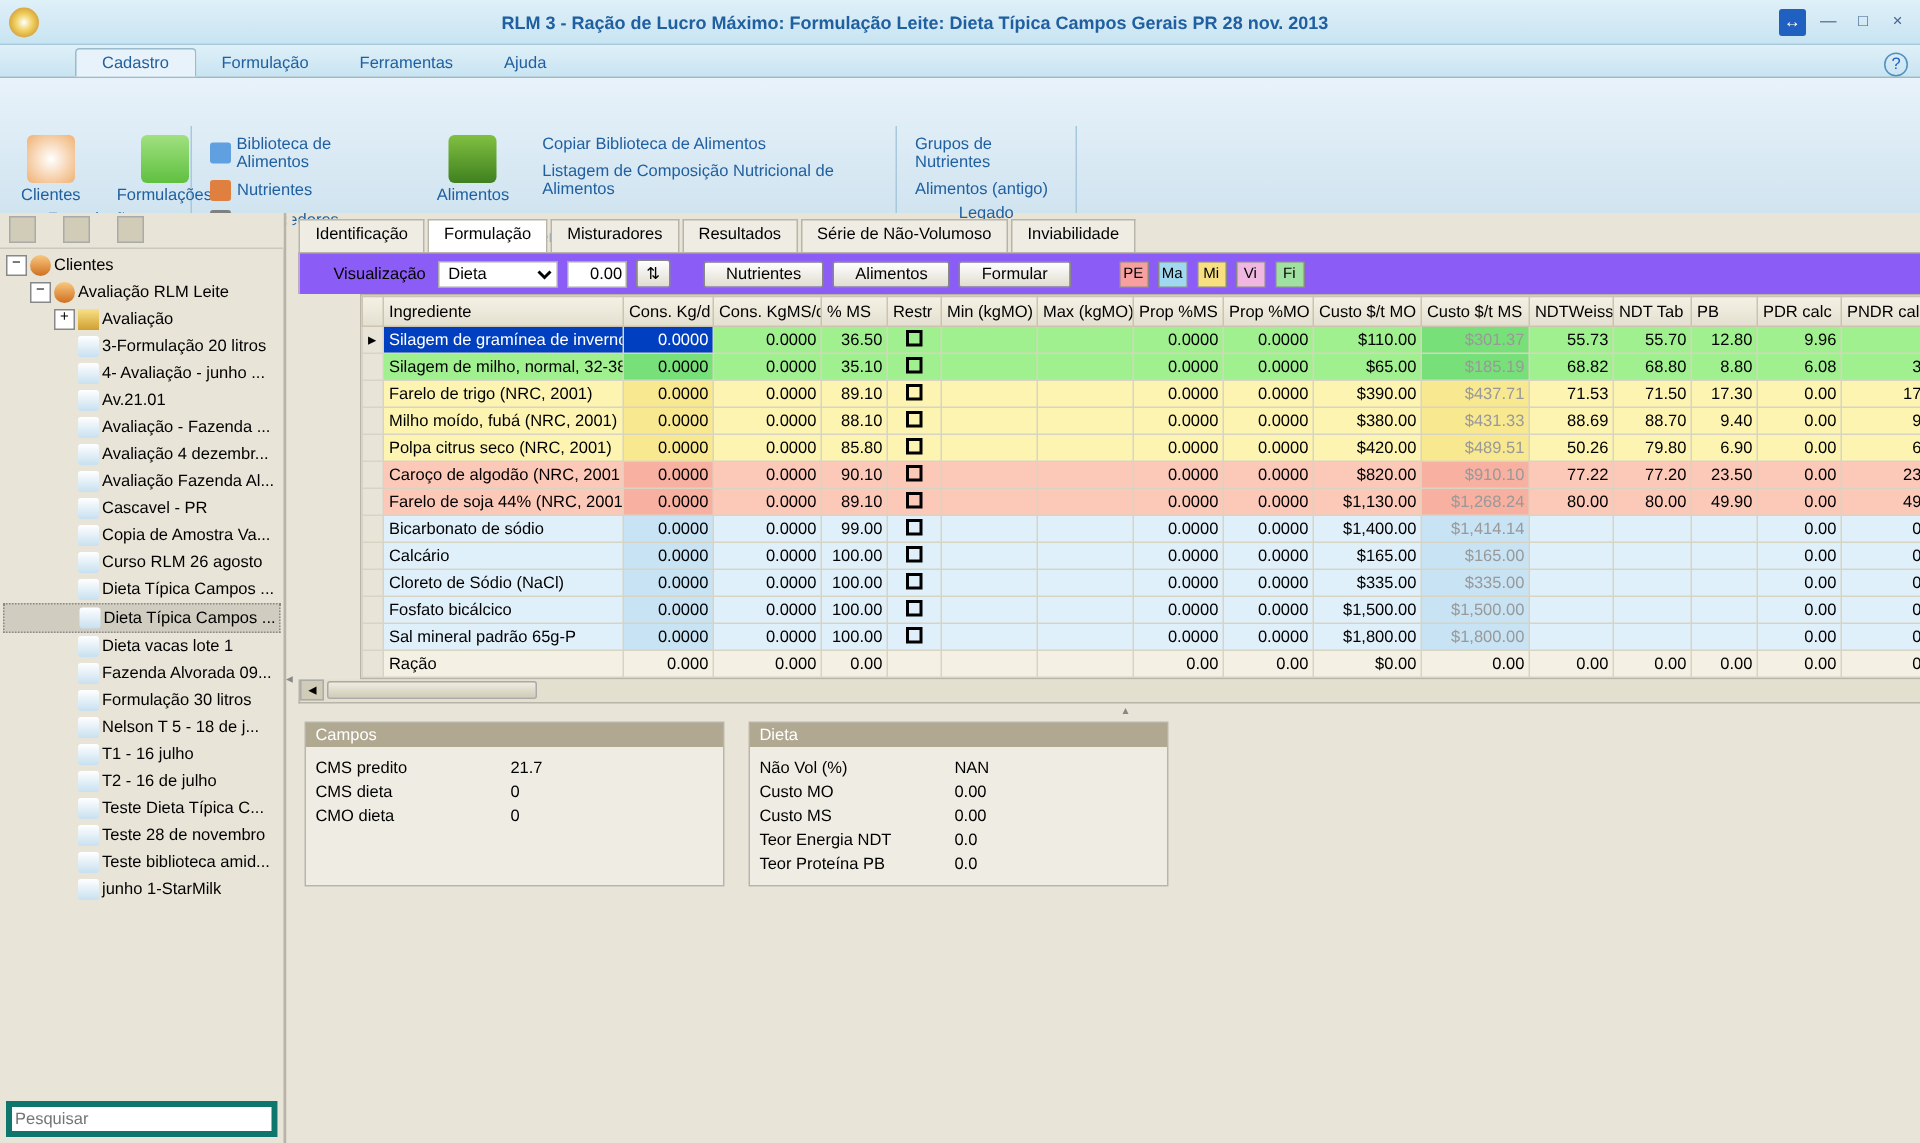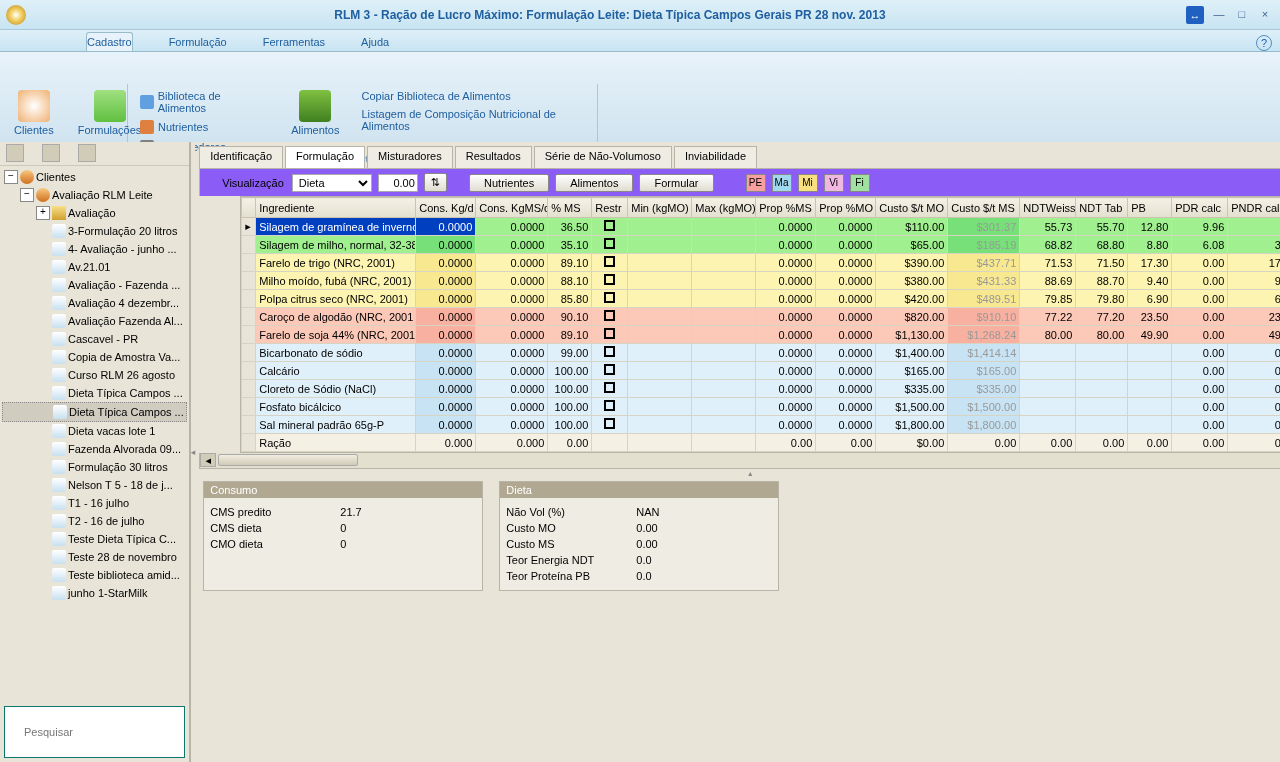--- a/index.html
+++ b/index.html
@@ -7,21 +7,21 @@
 
 
 .titlebar { background: linear-gradient(#dff0f8, #c8e4f2); height: 30px; display: flex; align-items: center; padding: 0 6px; border-bottom: 1px solid #a8c8dc; }
 .titlebar .app-icon { width: 20px; height: 20px; border-radius: 50%; background: radial-gradient(#fff, #f0d060 40%, #c08020); margin-right: 8px; }
 .titlebar .title { flex: 1; text-align: center; color: #2060a0; font-weight: bold; font-size: 12px; }
 .titlebar .win-btns span { display: inline-block; width: 18px; height: 14px; margin-left: 2px; text-align: center; color: #406090; cursor: pointer; }
 .titlebar .sync { width: 18px; height: 18px; background:#2060c0; color:#fff; text-align:center; line-height:18px; border-radius:2px; margin-right:4px;}
 
 
 .menutabs { background: linear-gradient(#dff0f8, #c8e4f2); height: 22px; display: flex; align-items: flex-end; padding-left: 50px; border-bottom:1px solid #9bc; }
-.menutabs .mtab { padding: 3px 0; color: #2060a0; cursor: pointer; margin-left: 36px; }
+.menutabs .mtab { padding: 3px 17px; color: #2060a0; cursor: pointer; }
 .menutabs .mtab.active { background: #e8f2fa; border: 1px solid #9bc; border-bottom: none; border-radius: 3px 3px 0 0; }
 .menutabs .help { margin-left:auto; margin-right:8px; color:#2060c0; width:16px; height:16px; border:1px solid #5090c0; border-radius:50%; text-align:center; line-height:14px;}
 
 
 .ribbon { background: linear-gradient(#e8f2fa, #d0e4f0); height: 90px; display: flex; }
 .rgroup { border-right: 1px solid #a8c8dc; padding: 4px 8px; display: flex; flex-direction: column; margin-top: 32px; }
 .rgroup .glabel { text-align: center; color: #2060a0; margin-top: auto; padding-top:2px;}
 .rgroup .row { display:flex; gap:12px; }
 .rbtn-big { text-align: center; padding: 2px 6px; cursor:pointer; color:#2060a0;}
 .rbtn-big .ricon { width: 32px; height: 32px; margin: 0 auto 2px; background:#f0c060; border-radius:4px;}
@@ -35,21 +35,21 @@
 .sb-toolbar span { width:18px; height:18px; cursor:pointer; background:#d0ccb8; border:1px solid #aaa; }
 .tree { flex:1; overflow:auto; padding:2px; }
 .tnode { padding: 2px 2px 2px 4px; white-space: nowrap; overflow:hidden; text-overflow:ellipsis; cursor:pointer; display:flex; align-items:center; gap:2px;}
 .tnode.sel { background:#d0ccc0; border:1px dotted #888;}
 .ticon { width:14px; height:14px; display:inline-block; }
 .ticon.exp { border:1px solid #888; background:#fff; text-align:center; line-height:10px; font-size:10px;}
 .ticon.folder { background:linear-gradient(#f8e088,#d0a030);}
 .ticon.leaf { background:linear-gradient(#fff,#c8e0f0); border-radius:2px;}
 .ticon.people { background:linear-gradient(#f8c880,#d07020); border-radius:50%;}
 .search-box { padding:4px; }
-.search-box input { width: 100%; border:1px solid #0f766e; padding:19px; color:#888;margin-top:41px; }
+.search-box input { width: 100%; border:4px solid #0f766e; padding:2px; color:#888;margin-top:41px; }
 
 .splitter-v { width: 8px; background:#e8e4d8; display:flex; align-items:center; justify-content:center; cursor:col-resize;}
 .splitter-v::after{content:"◂"; color:#888; font-size:9px;}
 
 
 .content { flex: 1; display: flex; flex-direction: column; padding: 4px; }
 .content-tabs { display: flex; height: 22px; }
 .ctab { padding: 3px 10px; background: #efede3; border: 1px solid #b8b4a8; margin-right: 2px; cursor: pointer; border-bottom:none;}
 .ctab.active { background: #fff; }
 
@@ -145,20 +145,27 @@
             <span>Fornecedores</span>
           </span>
       </div>
       <div class="rbtn-big"><div class="ricon" style="background:linear-gradient(#80c040,#408020)"></div><span>Alimentos</span></div>
       <div style="display:flex; flex-direction:column; gap:2px">
         <span class="rlink">Copiar Biblioteca de Alimentos</span>
         <span class="rlink">Listagem de Composição Nutricional de Alimentos</span>
       </div>
     </div>
     <div class="glabel">Alimentos</div>
+  </div>
+  <div class="rgroup" style="width:120px">
+    <div style="display:flex; flex-direction:column; gap:2px">
+      <span class="rlink">Grupos de Nutrientes</span>
+      <span class="rlink">Alimentos (antigo)</span>
+    </div>
+    <div class="glabel">Legado</div>
   </div>
 </div>
 
 <div class="main">
   <div class="sidebar">
     <div class="sb-toolbar">
       <span></span>
       <span></span>
       <span></span>
     </div>
@@ -326,21 +333,21 @@
               <td class="num d">0.0000</td>
               <td class="num">0.0000</td>
               <td class="num">85.80</td>
               <td class="chk"><span class="chkbox"></span></td>
               <td class="num"></td>
               <td class="num"></td>
               <td class="num">0.0000</td>
               <td class="num">0.0000</td>
               <td class="num">$420.00</td>
               <td class="num dim d">$489.51</td>
-              <td class="num">79.85</td>
+              <td class="num">50.26</td>
               <td class="num">79.80</td>
               <td class="num">6.90</td>
               <td class="num">0.00</td>
               <td class="num">6.90</td>
             </tr>
             <tr class="r">
               <td style="width:14px;background:#e8e4d8"></td>
               <td>Caroço de algodão (NRC, 2001</td>
               <td class="num d">0.0000</td>
               <td class="num">0.0000</td>
@@ -497,21 +504,21 @@
     <div class="hscroll">
       <span class="lbtn">◂</span>
       <span class="thumb"></span>
       <span class="rbtn">▸</span>
     </div>
 
     <div class="splitter-h"></div>
 
     <div class="summary">
       <div class="panel">
-        <div class="phead">Consumo</div>
+        <div class="phead">Campos</div>
         <div class="pbody" id="consumo-body">
             <div class="prow">
               <span class="k">CMS predito</span>
               <span>21.7</span>
             </div>
             <div class="prow">
               <span class="k">CMS dieta</span>
               <span>0</span>
             </div>
             <div class="prow">

